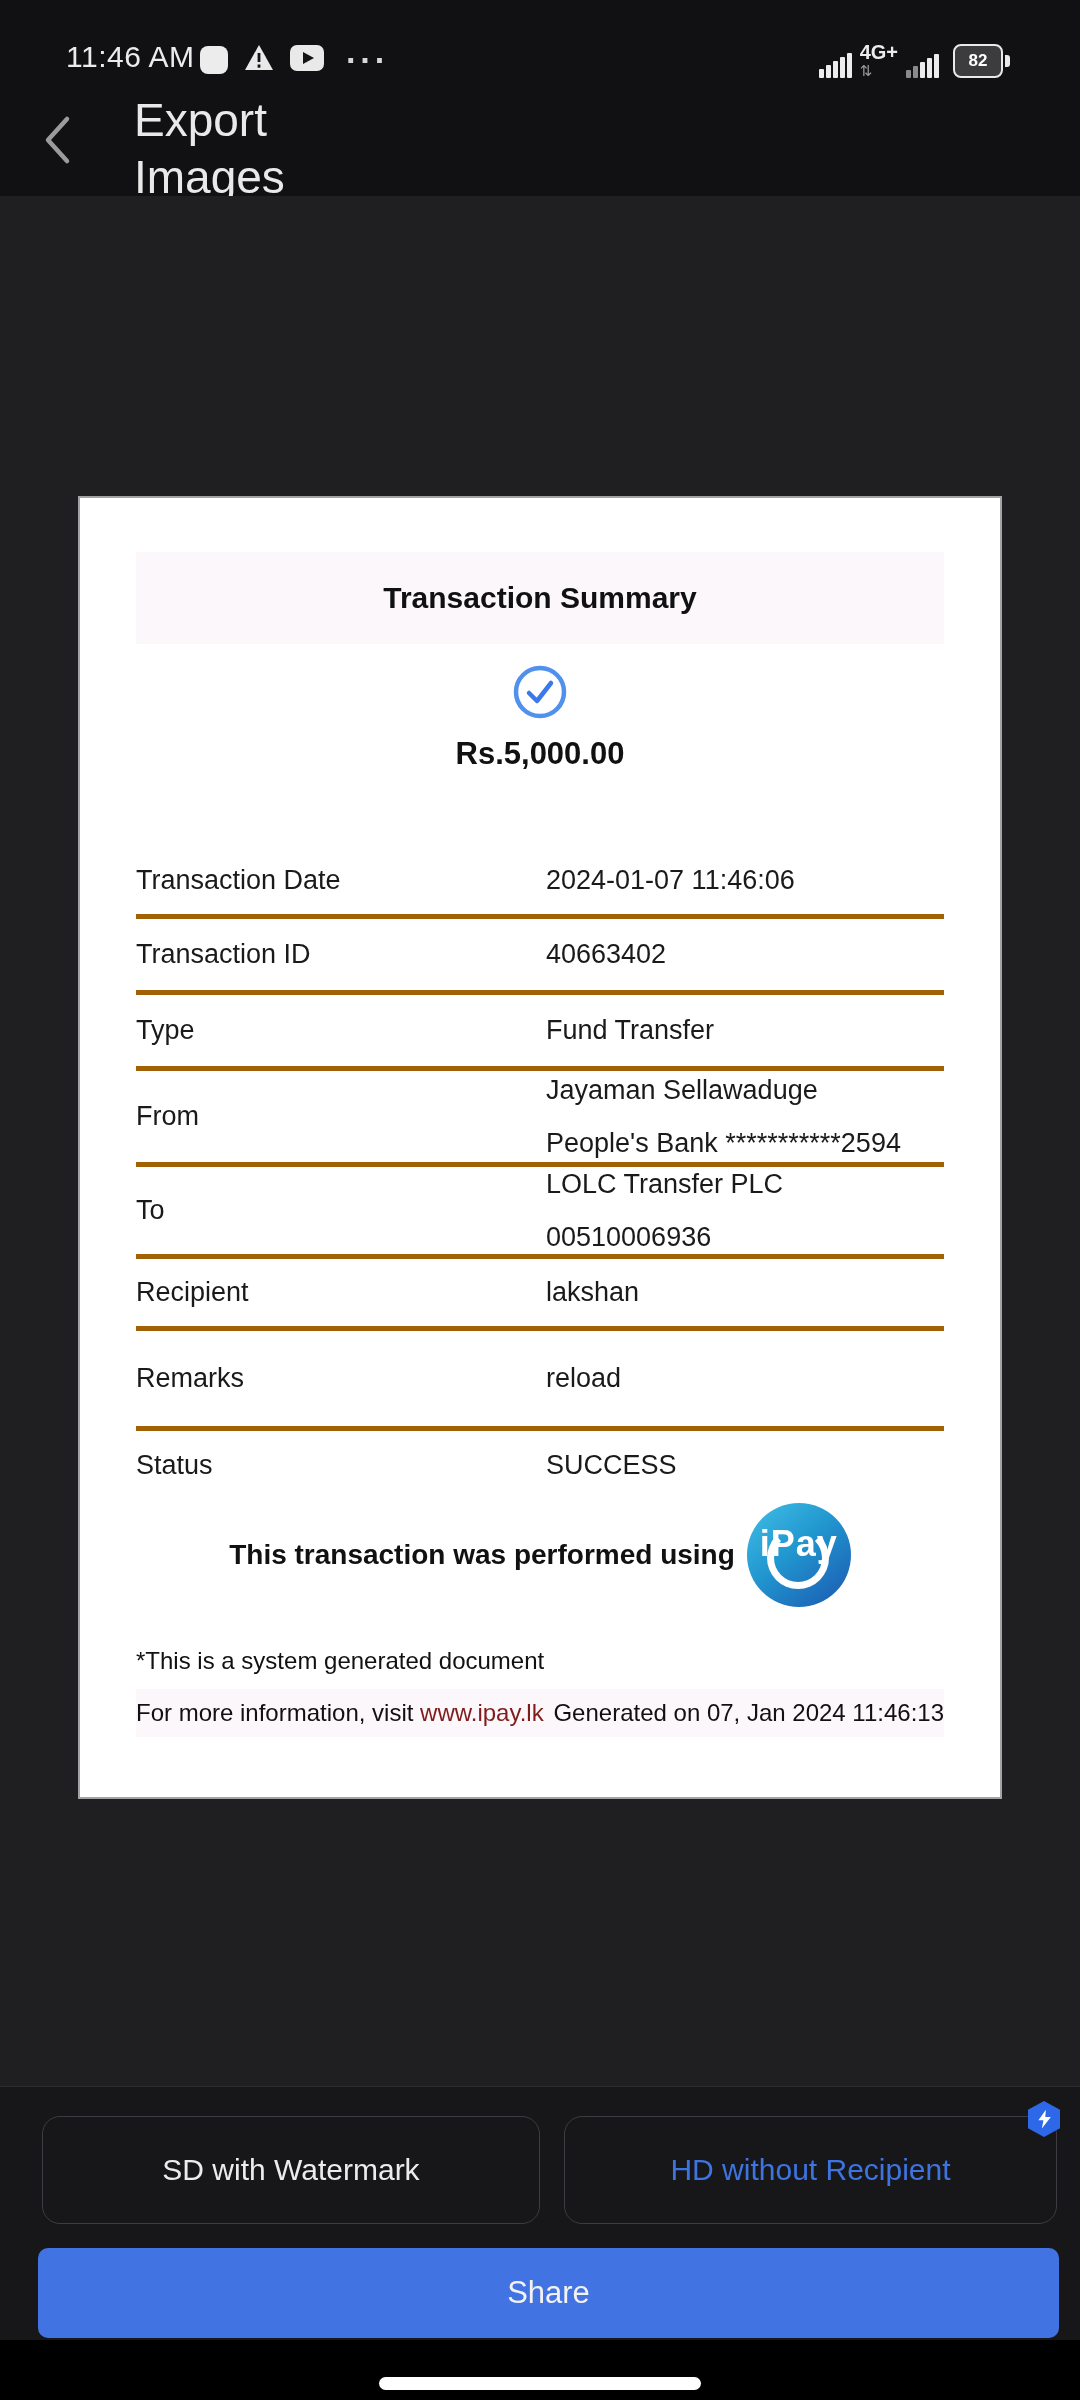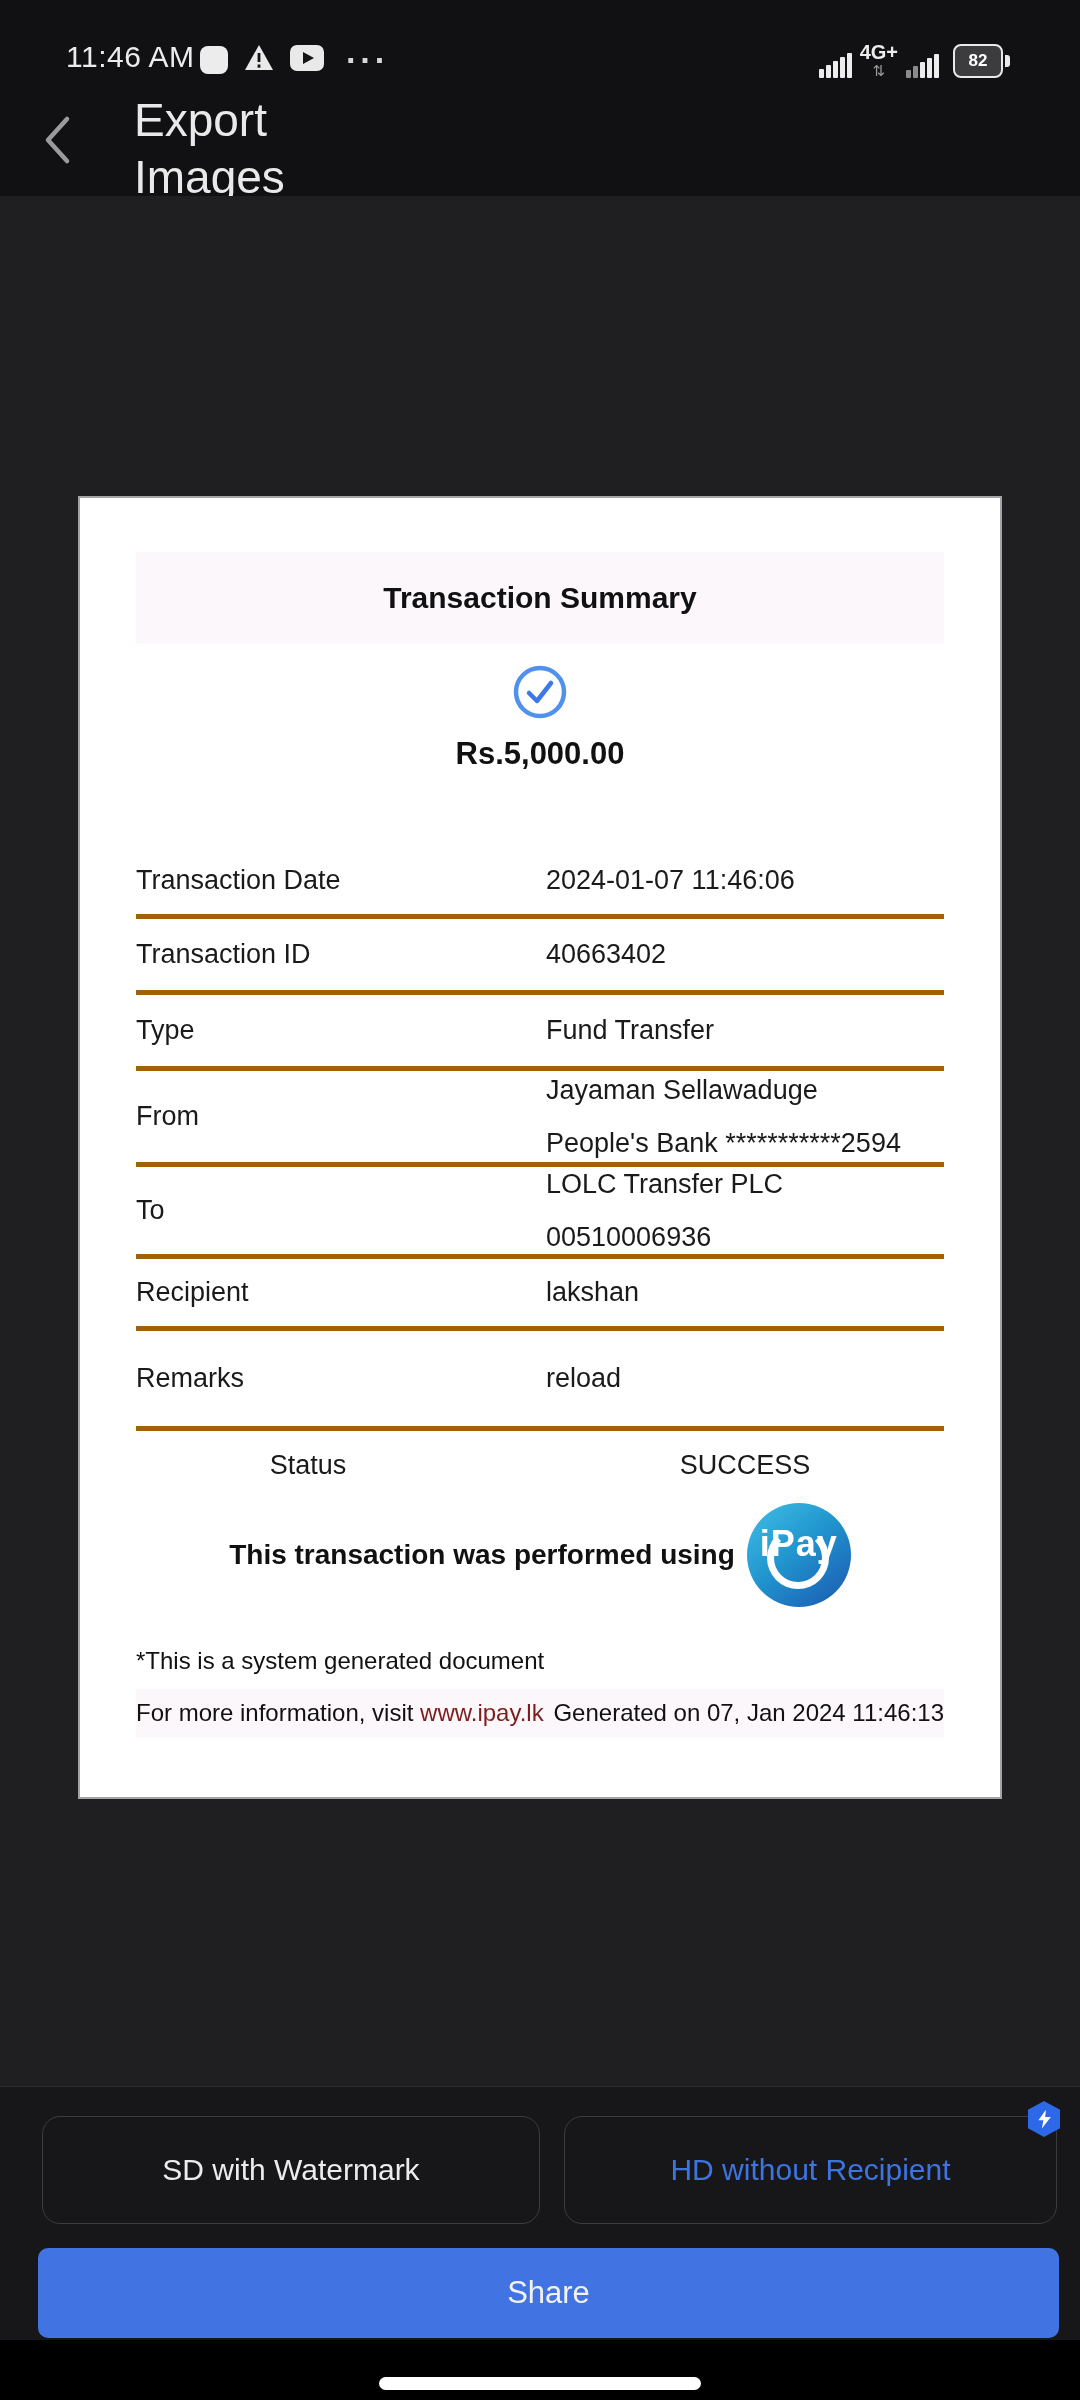--- a/index.html
+++ b/index.html
@@ -10,21 +10,21 @@
   }
   
   .top-chrome{position:absolute;left:0;top:0;width:1080px;height:196px;background:#111113;overflow:hidden;z-index:3;}
   .sb-time{position:absolute;left:66px;top:40px;font-size:30px;color:#ececec;font-weight:500;letter-spacing:.5px;}
   .sb-left{position:absolute;left:200px;top:44px;display:flex;align-items:center;gap:16px;}
   .sb-square{width:28px;height:28px;background:#ececec;border-radius:8px;}
   .sb-dots{color:#d8d8d8;font-size:34px;font-weight:bold;letter-spacing:3px;line-height:20px;margin-left:6px;}
   .sb-right{position:absolute;right:70px;top:42px;display:flex;align-items:flex-end;gap:10px;}
   .signal{display:flex;align-items:flex-end;gap:2px;}
   .signal i{display:block;width:5px;background:#ececec;border-radius:1px;}
-  .net-group{display:flex;flex-direction:column;align-items:center;line-height:1;margin:0 -2px;}
+  .net-group{display:flex;flex-direction:column;line-height:1;margin:0 -2px;}
   .net-label{font-size:20px;color:#ececec;font-weight:bold;}
   .net-arrows{font-size:15px;color:#9a9a9a;margin-top:1px;}
   .battery{position:relative;display:flex;align-items:center;margin-left:4px;}
   .battery-body{width:50px;height:34px;border:2px solid #e9e9e9;border-radius:8px;background:#3c3c3e;
     display:flex;align-items:center;justify-content:center;}
   .battery-body span{font-size:17px;color:#fff;font-weight:bold;}
   .battery-nub{width:5px;height:12px;background:#e9e9e9;border-radius:0 3px 3px 0;margin-left:2px;}
   .back-btn{position:absolute;left:40px;top:116px;width:34px;height:52px;display:flex;align-items:center;justify-content:center;}
   .page-title{position:absolute;left:134px;top:92px;width:250px;font-size:46px;line-height:57px;color:#e9e9e9;font-weight:400;}
   
@@ -32,21 +32,21 @@
     position:absolute;left:78px;top:496px;width:924px;height:1303px;
     background:#ffffff;border:2px solid #a3a3a7;color:#1a1a1a;z-index:2;
   }
   .band{margin:54px 56px 0;height:92px;background:#fcf7fb;
     display:flex;align-items:center;justify-content:center;}
   .band-title{font-size:30px;font-weight:bold;color:#111;}
   .check-wrap{margin-top:20px;display:flex;justify-content:center;}
   .amount{margin-top:16px;text-align:center;font-size:31px;font-weight:bold;color:#111;}
   .rows{margin:74px 56px 0;}
   .rowi{display:flex;align-items:center;border-bottom:5px solid #a16207;}
-  .rowi:last-child{border-bottom:none;justify-content:center;}
+  .rowi:last-child{border-bottom:none;}
   .rowi .lbl{width:410px;font-size:27px;color:#1a1a1a;flex:none;}
   .rowi .vals{display:flex;flex-direction:column;justify-content:center;gap:22px;font-size:27px;color:#1a1a1a;}
   .h73{height:73px;} .h76{height:76px;} .h96{height:96px;} .h92{height:92px;}
   .h72{height:72px;} .h100{height:100px;} .h68{height:68px;}
   .performed{display:flex;align-items:center;justify-content:center;gap:12px;margin-top:4px;}
   .performed-text{font-size:28px;font-weight:bold;color:#111;text-align:center;}
   .ipay-logo{position:relative;width:104px;height:104px;border-radius:50%;overflow:hidden;flex:none;
     background:linear-gradient(140deg,#41c0e6 0%,#2196cf 45%,#1b57b0 100%);}
   .ipay-smile{position:absolute;left:20px;top:24px;width:62px;height:62px;border-radius:50%;
     border:7px solid transparent;border-bottom-color:#fff;border-left-color:#fff;border-right-color:#fff;}

